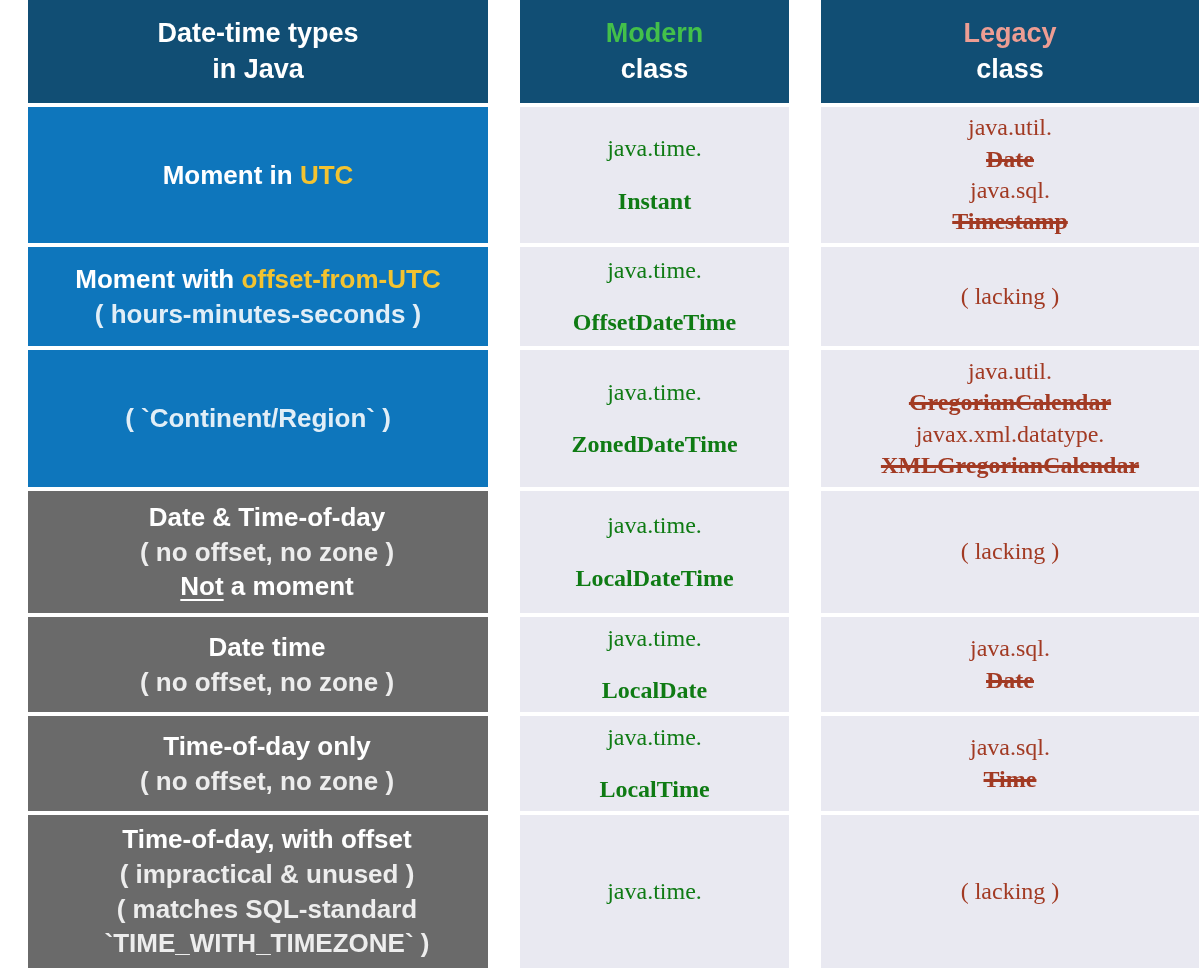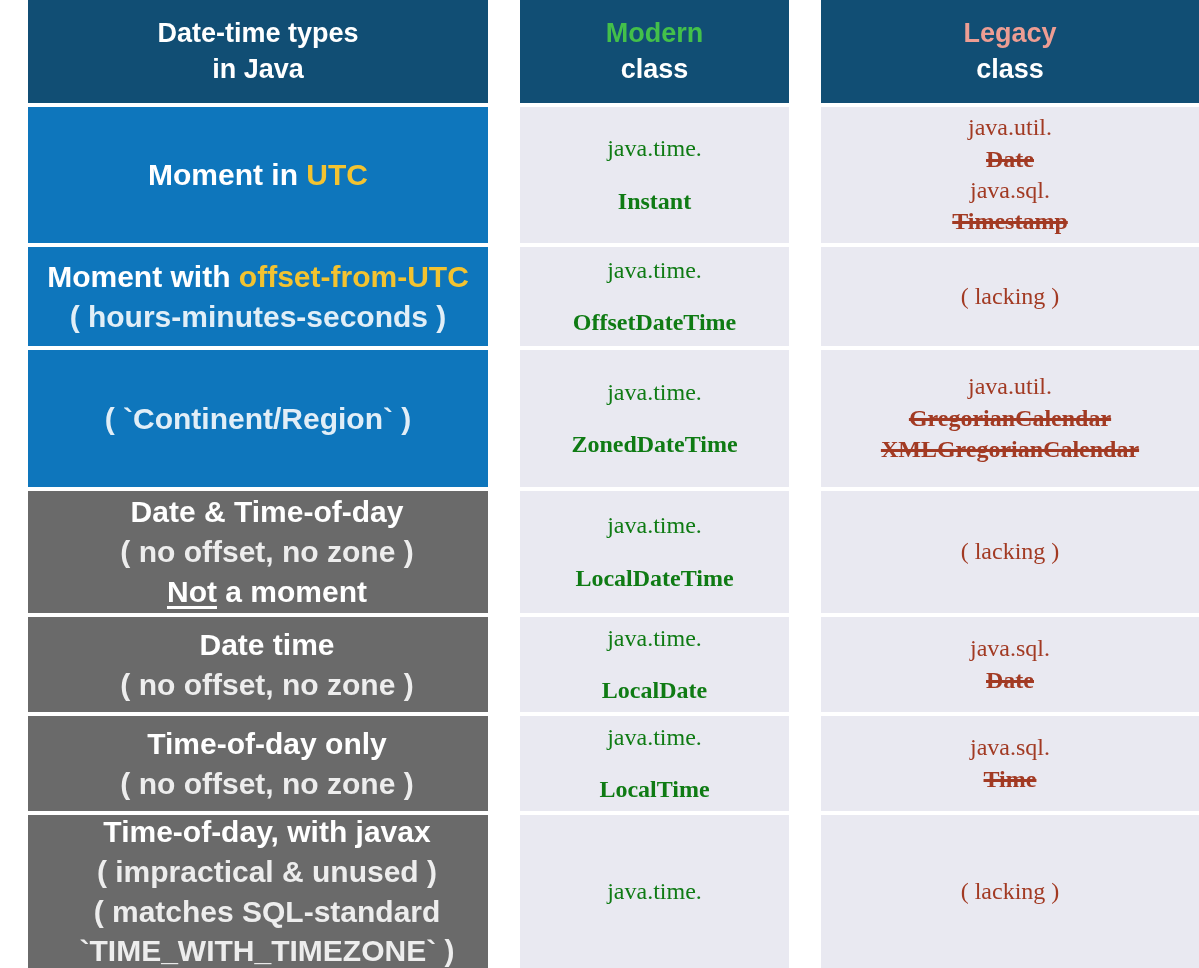--- a/index.html
+++ b/index.html
@@ -36,21 +36,21 @@
     font-size: 27px;
     line-height: 1.32;
   }
   .header-sub { font-weight: bold; color: #ffffff; }
   .accent-modern { color: var(--modern-green, #43C04A); }
   .accent-legacy { color: var(--legacy-salmon, #ED9D93); }
   
   .type-cell {
     color: #ffffff;
     font-weight: bold;
-    font-size: 30px;
+    font-size: 26px;
     line-height: 1.33;
   }
   .type-cell.blue { background: var(--blue-row-bg, #0E76BC); }
   .type-cell.gray { background: var(--gray-row-bg, #6A6A6A); padding-left: 32px; }
   .seg.hl { color: var(--highlight-yellow, #F3C330); }
   .seg.soft { font-weight: bold; color: rgba(255,255,255,0.88); }
   .seg.underline { text-decoration: underline; text-underline-offset: 4px; }
   
   .code-cell {
     background: var(--cell-bg, #E9E9F1);
@@ -109,20 +109,21 @@
     <div class="cell type-cell blue">
       <div class="label-line"><span class="seg soft">( `Continent/Region` )</span></div>
     </div>
     <div class="cell code-cell modern">
       <div class="code-line pkg">java.time.</div>
       <div class="code-line cls">ZonedDateTime</div>
     </div>
     <div class="cell code-cell legacy">
       <div class="code-line pkg">java.util.</div>
       <div class="code-line cls strike">GregorianCalendar</div>
+      <div class="code-line pkg">javax.xml.datatype.</div>
       <div class="code-line cls strike">XMLGregorianCalendar</div>
     </div>
     <div class="cell type-cell gray">
       <div class="label-line"><span class="seg ">Date &amp; Time-of-day</span></div>
       <div class="label-line"><span class="seg soft">( no offset, no zone )</span></div>
       <div class="label-line"><span class="seg underline">Not</span><span class="seg "> a moment</span></div>
     </div>
     <div class="cell code-cell modern">
       <div class="code-line pkg">java.time.</div>
       <div class="code-line cls">LocalDateTime</div>
@@ -148,21 +149,21 @@
     </div>
     <div class="cell code-cell modern">
       <div class="code-line pkg">java.time.</div>
       <div class="code-line cls">LocalTime</div>
     </div>
     <div class="cell code-cell legacy">
       <div class="code-line pkg">java.sql.</div>
       <div class="code-line cls strike">Time</div>
     </div>
     <div class="cell type-cell gray">
-      <div class="label-line"><span class="seg ">Time-of-day, with javax</span></div>
+      <div class="label-line"><span class="seg ">Time-of-day, with offset</span></div>
       <div class="label-line"><span class="seg soft">( impractical &amp; unused )</span></div>
       <div class="label-line"><span class="seg soft">( matches SQL-standard</span></div>
       <div class="label-line"><span class="seg soft">`TIME_WITH_TIMEZONE` )</span></div>
     </div>
     <div class="cell code-cell modern">
       <div class="code-line pkg">java.time.</div>
     </div>
     <div class="cell code-cell legacy">
       <div class="code-line lack">( lacking )</div>
     </div>

